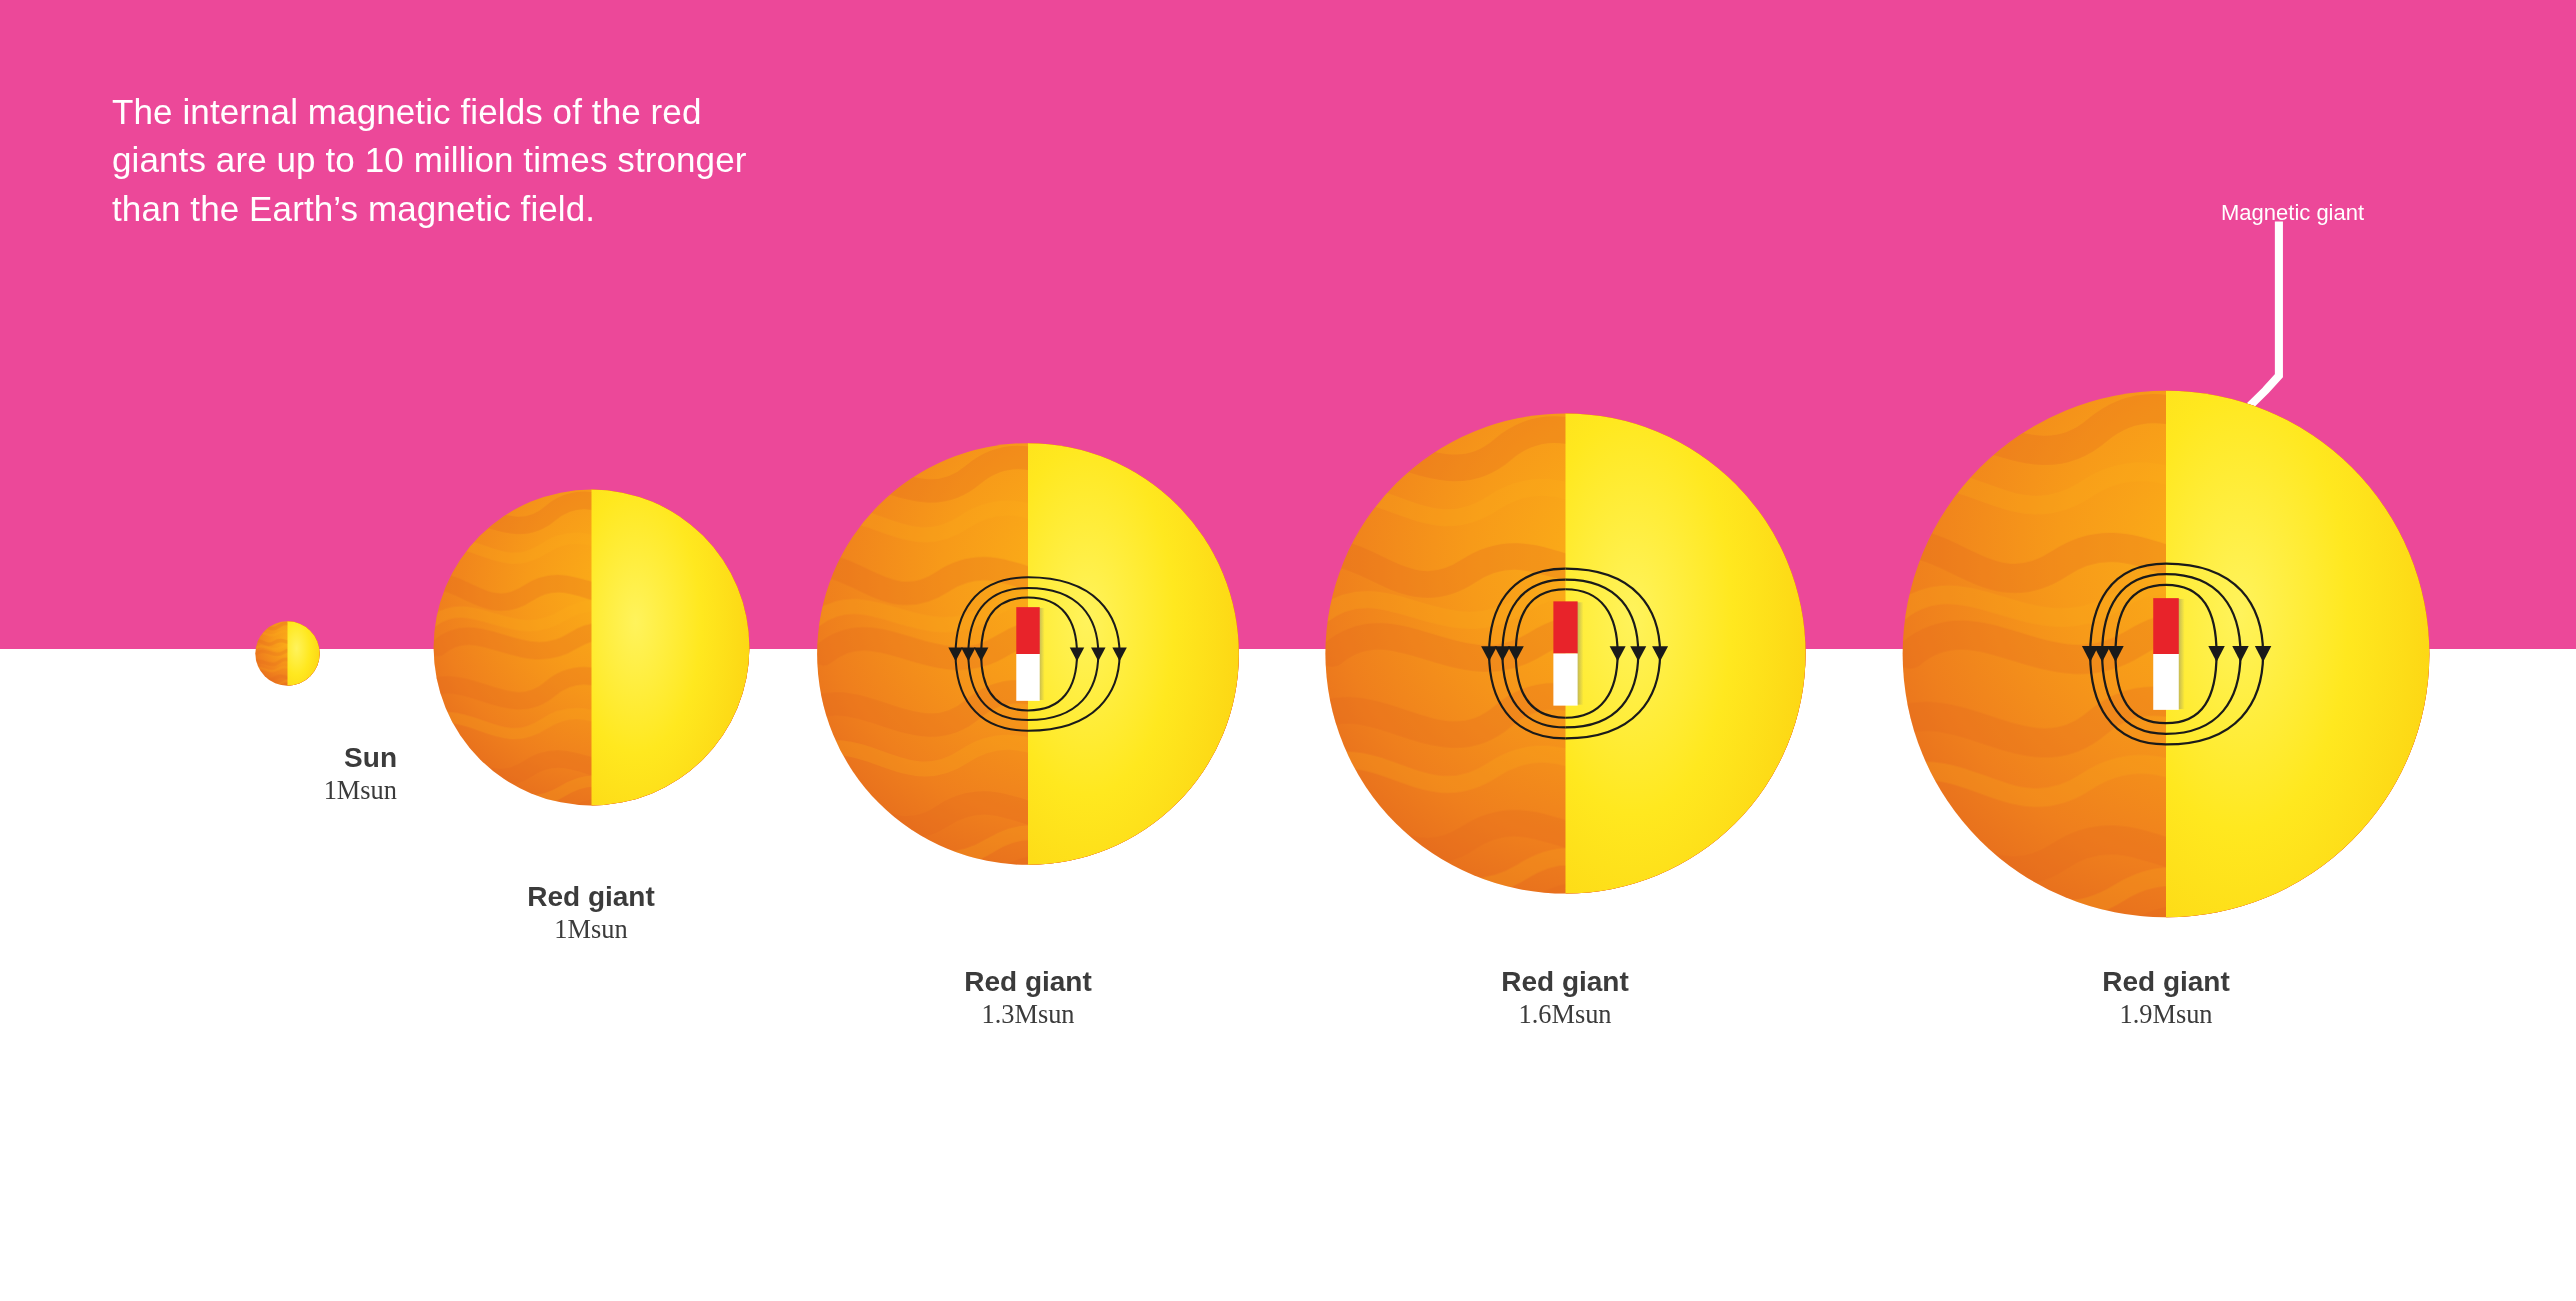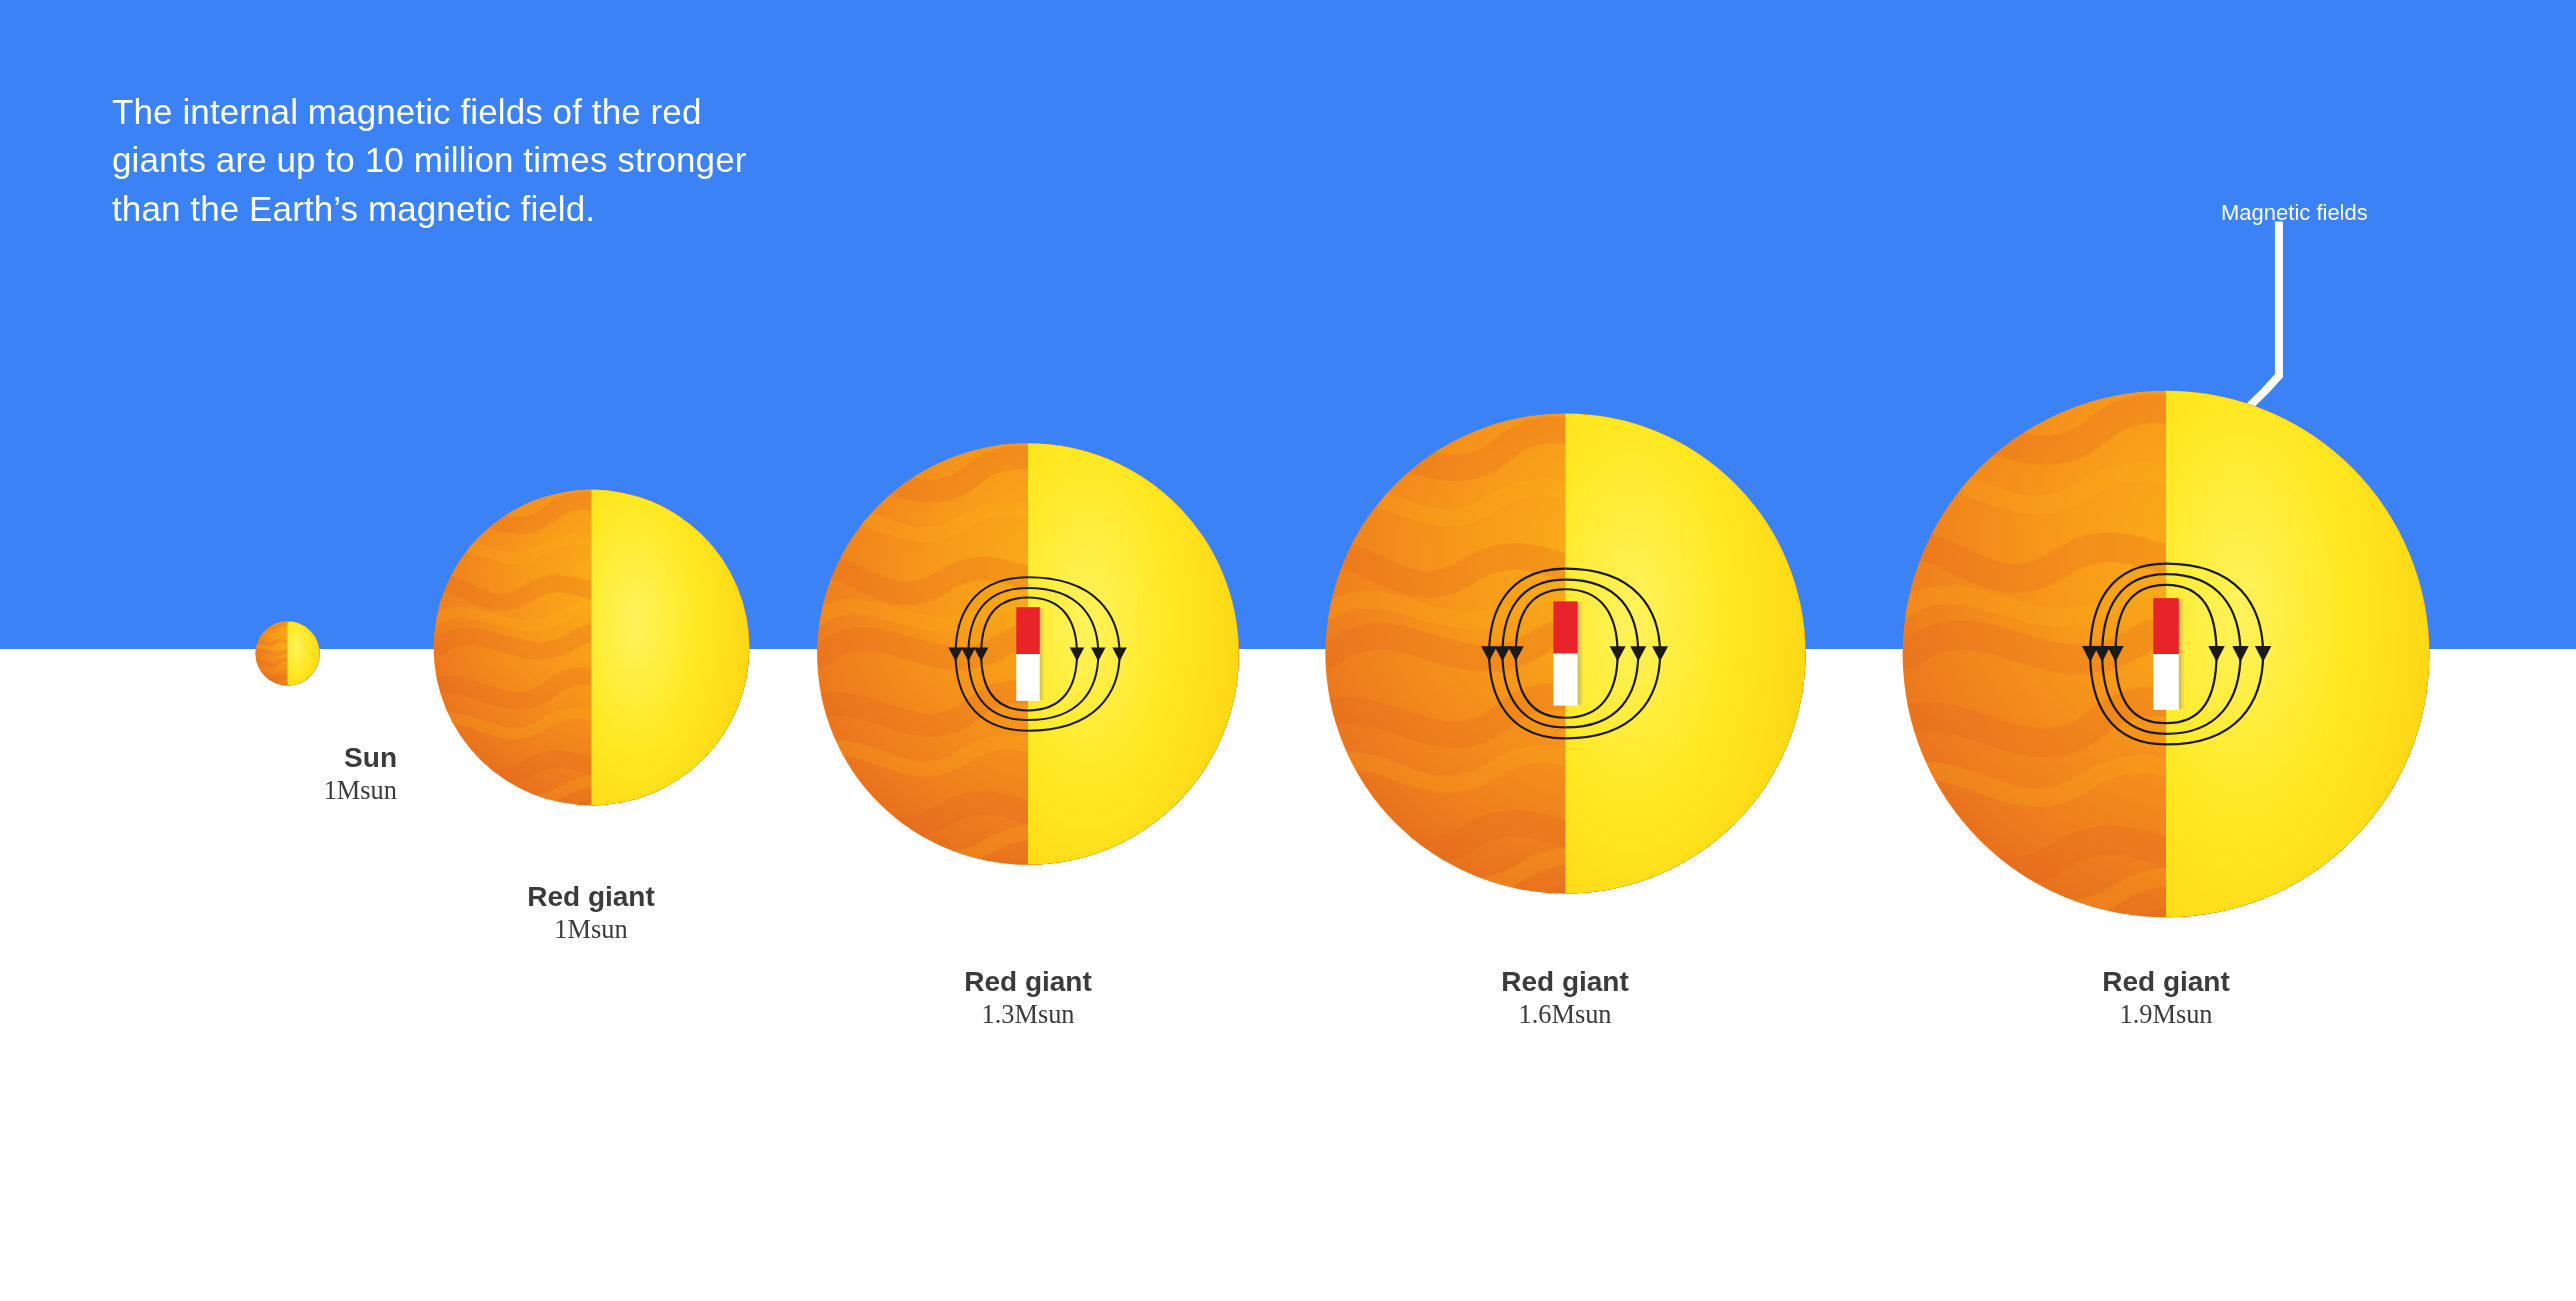--- a/index.html
+++ b/index.html
@@ -1,19 +1,19 @@
 <!DOCTYPE html>
 <html style="font-size:11.7px"><head>
 <meta charset="utf-8">
 <title>Red giant magnetic fields</title>
 <style>
   html,body{margin:0;padding:0;background:#000;}
   #stage{
     position:relative;width:2576px;height:1301px;overflow:hidden;
-    background:#3b82f6;font-family:"Liberation Sans",sans-serif;
+    background:#ec4899;font-family:"Liberation Sans",sans-serif;
   }
   #ground{
     position:absolute;left:0;top:649px;width:2576px;height:652px;background:#ffffff;
   }
   
   #headline{
     position:absolute;left:112px;top:88px;width:955px;
     color:#ffffff;font-size:35px;line-height:1.38;font-weight:400;
     letter-spacing:0.1px;white-space:pre-line;
   }
@@ -78,21 +78,21 @@
         <stop offset="0%" stop-color="#7a7a7a" stop-opacity=".55"></stop>
         <stop offset="100%" stop-color="#7a7a7a" stop-opacity="0"></stop>
       </linearGradient>
     </defs>
   </svg>
 
   <div id="headline">The internal magnetic fields of the red
 giants are up to 10 million times stronger
 than the Earth’s magnetic field.</div>
 
-  <div id="mf-label">Magnetic fields</div>
+  <div id="mf-label">Magnetic giant</div>
   <svg id="mf-leader" viewBox="0 0 700 560">
     <path d="M 403 2 L 403 212 L 385 232 L 320 296" fill="none" stroke="#ffffff" stroke-width="11" stroke-linecap="butt" stroke-linejoin="miter"></path>
     <path d="M 318 298 L 372 276 L 342 246 Z" fill="#ffffff"></path>
   </svg>
 
   <div class="star" style="left:255px;top:621px;width:65px;height:65px;">
     <svg class="starsvg" width="65" height="65" viewBox="0 0 200 200">
       <circle cx="100" cy="100" r="99" fill="url(#gSurface)"></circle>
       <circle cx="100" cy="100" r="99" fill="url(#pSwirl)" opacity=".75"></circle>
       <path d="M100 1 A99 99 0 0 1 100 199 A150 150 0 0 0 100 1 Z" fill="#e8232a"></path>

